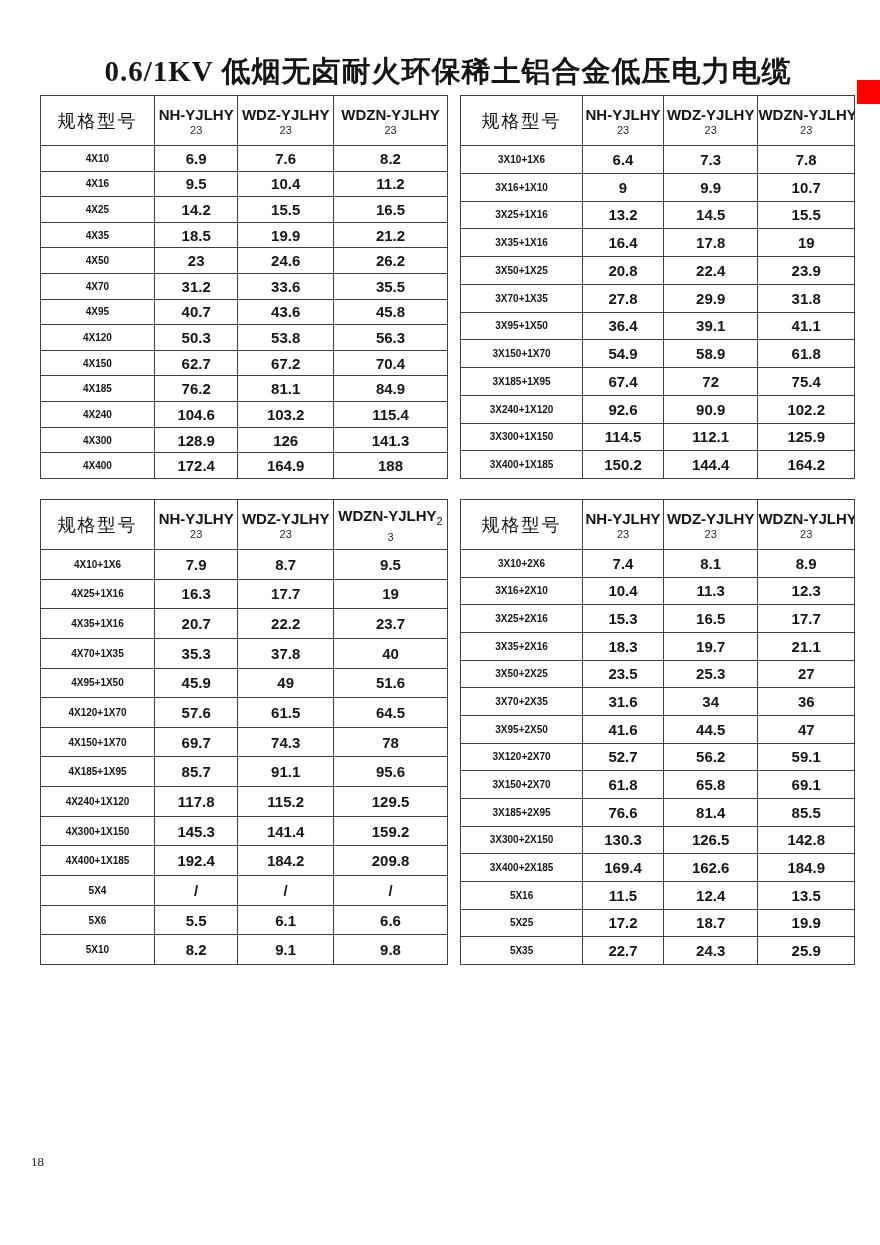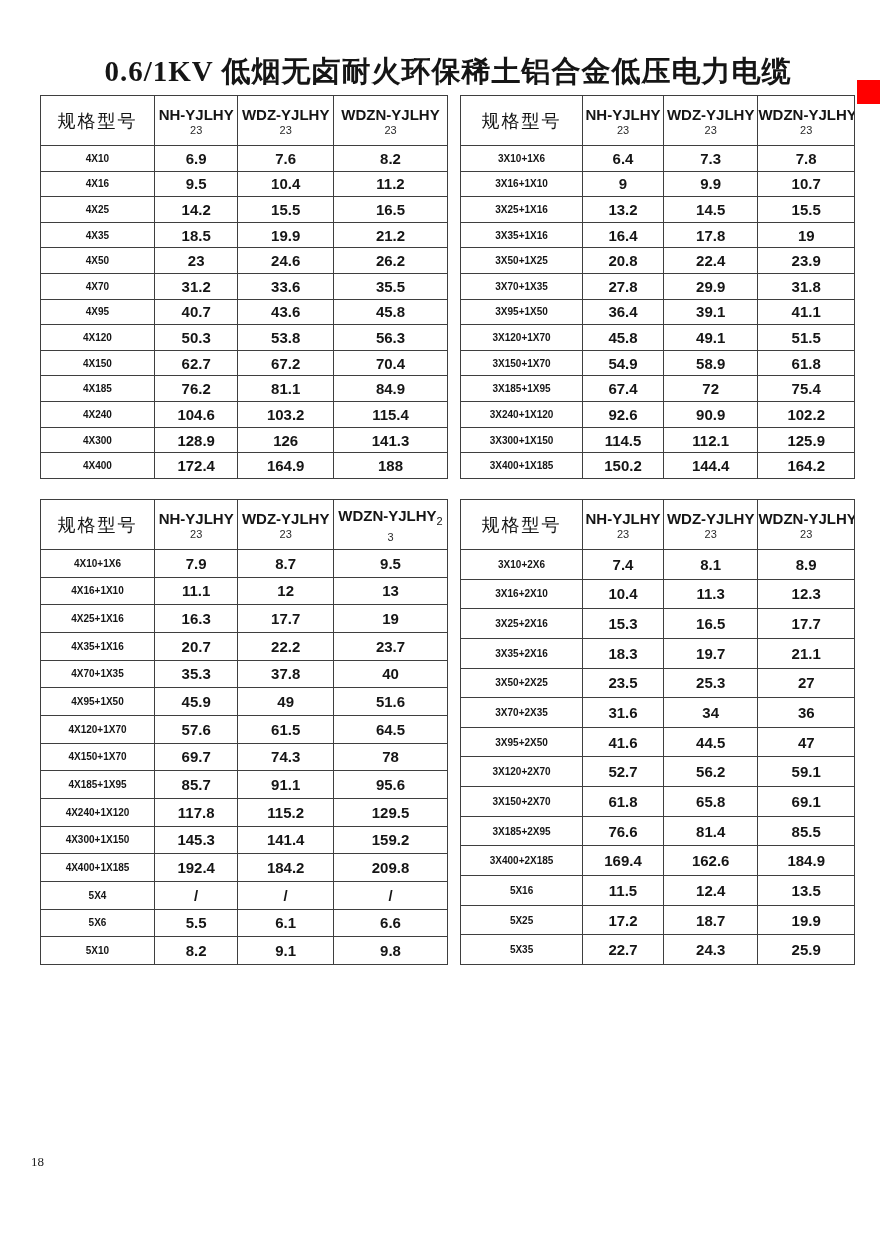--- a/index.html
+++ b/index.html
@@ -233,26 +233,20 @@
             <td class="val">29.9</td>
             <td class="val">31.8</td>
           </tr>
           <tr>
             <td class="spec">3X95+1X50</td>
             <td class="val">36.4</td>
             <td class="val">39.1</td>
             <td class="val">41.1</td>
           </tr>
           <tr>
-            <td class="spec">3X120+1X70</td>
-            <td class="val">45.8</td>
-            <td class="val">49.1</td>
-            <td class="val">51.5</td>
-          </tr>
-          <tr>
             <td class="spec">3X150+1X70</td>
             <td class="val">54.9</td>
             <td class="val">58.9</td>
             <td class="val">61.8</td>
           </tr>
           <tr>
             <td class="spec">3X185+1X95</td>
             <td class="val">67.4</td>
             <td class="val">72</td>
             <td class="val">75.4</td>
@@ -302,26 +296,20 @@
               <div class="l2">3</div>
             </td>
           </tr>
           <tr>
             <td class="spec">4X10+1X6</td>
             <td class="val">7.9</td>
             <td class="val">8.7</td>
             <td class="val">9.5</td>
           </tr>
           <tr>
-            <td class="spec">4X16+1X10</td>
-            <td class="val">11.1</td>
-            <td class="val">12</td>
-            <td class="val">13</td>
-          </tr>
-          <tr>
             <td class="spec">4X25+1X16</td>
             <td class="val">16.3</td>
             <td class="val">17.7</td>
             <td class="val">19</td>
           </tr>
           <tr>
             <td class="spec">4X35+1X16</td>
             <td class="val">20.7</td>
             <td class="val">22.2</td>
             <td class="val">23.7</td>
@@ -473,20 +461,26 @@
             <td class="val">65.8</td>
             <td class="val">69.1</td>
           </tr>
           <tr>
             <td class="spec">3X185+2X95</td>
             <td class="val">76.6</td>
             <td class="val">81.4</td>
             <td class="val">85.5</td>
           </tr>
           <tr>
+            <td class="spec">3X300+2X150</td>
+            <td class="val">130.3</td>
+            <td class="val">126.5</td>
+            <td class="val">142.8</td>
+          </tr>
+          <tr>
             <td class="spec">3X400+2X185</td>
             <td class="val">169.4</td>
             <td class="val">162.6</td>
             <td class="val">184.9</td>
           </tr>
           <tr>
             <td class="spec">5X16</td>
             <td class="val">11.5</td>
             <td class="val">12.4</td>
             <td class="val">13.5</td>

